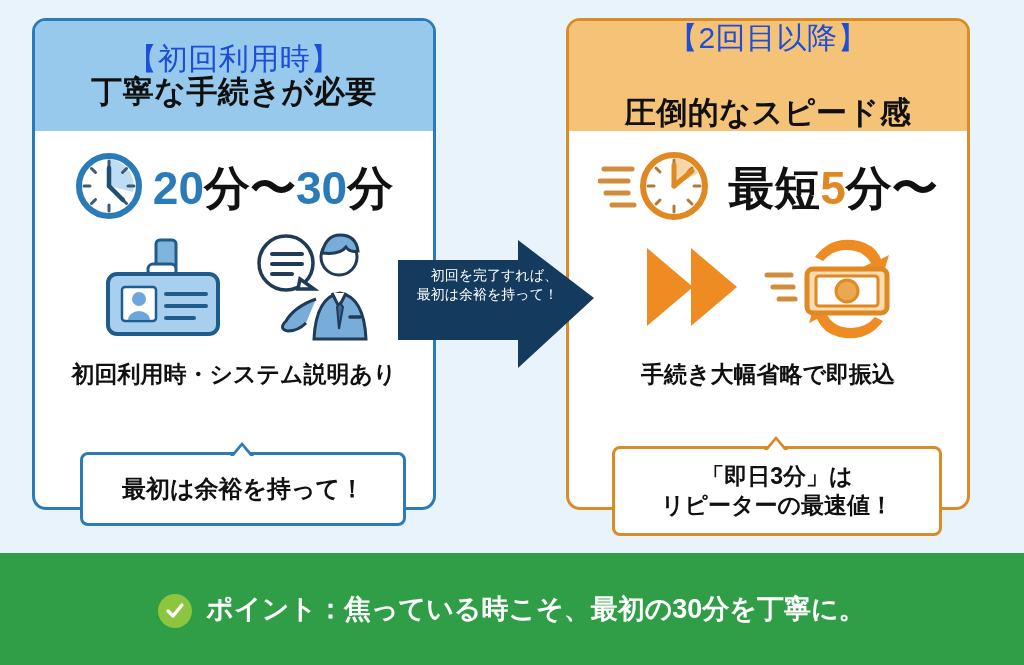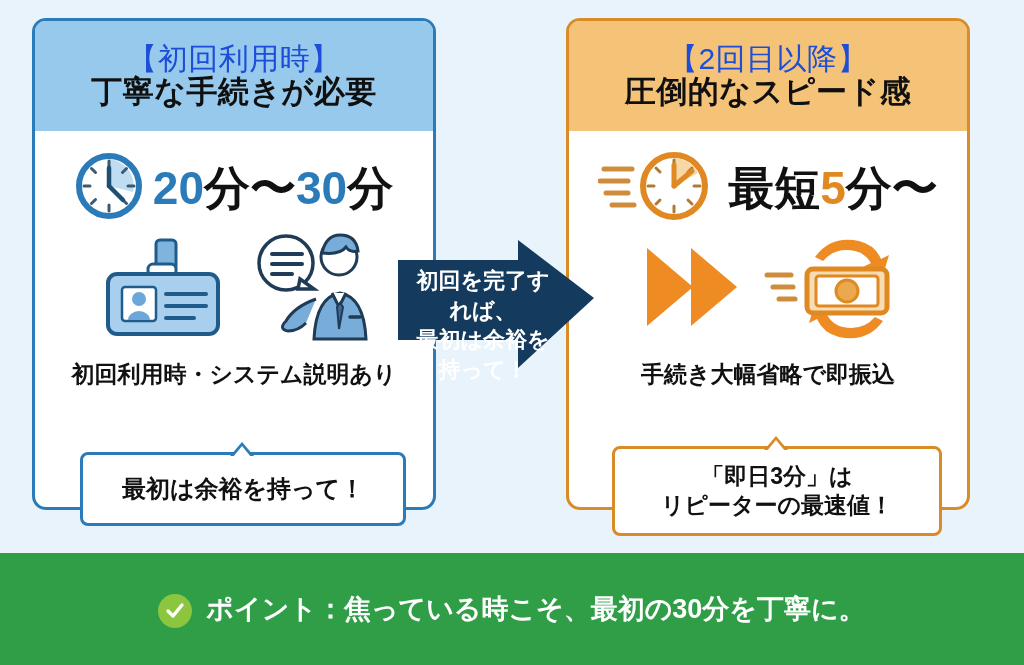--- a/index.html
+++ b/index.html
@@ -18,21 +18,21 @@
   }
   .card.left{left:32px;width:404px;border:3px solid #2b7bb9;}
   .card.right{left:566px;width:404px;border:3px solid #d98b27;}
 
   .card-head{
     height:110px;border-radius:10px 10px 0 0;
     display:flex;flex-direction:column;align-items:center;justify-content:center;
     line-height:1.12;
   }
   .card.left .card-head{background:#96c9ec;}
-  .card.right .card-head{background:#f5c378;}
+  .card.right .card-head{background:#f5c378;justify-content:space-between;}
   .head-l1{font-size:30px;font-weight:normal;color:#1d4ed8;letter-spacing:.5px;}
   .head-l2{font-size:31px;font-weight:bold;color:#101010;letter-spacing:.5px;}
 
   .card-body{position:relative;height:376px;}
 
   
   .time-row{
     display:flex;align-items:center;justify-content:center;gap:10px;
     padding-top:22px;height:92px;box-sizing:border-box;
   }
@@ -89,22 +89,22 @@
     background:#fff;clip-path:polygon(0 100%,50% 0,100% 100%);
   }
 
   
   .arrow{
     position:absolute;left:398px;top:240px;width:196px;height:148px;z-index:6;
   }
   .arrow svg{display:block;}
   .arrow-text{
     position:absolute;left:10px;top:26px;width:150px;
-    color:#fff;font-size:22px;font-weight:bold;line-height:1.35;
-    text-align:center;
+    color:#fff;font-size:14px;font-weight:normal;line-height:1.35;
+    text-align:right;
   }
 
   
   .footer{
     position:absolute;left:0;top:553px;width:1024px;height:112px;
     background:#2f9e47;
     display:flex;align-items:center;justify-content:center;
   }
   .footer-inner{display:flex;align-items:flex-start;gap:14px;}
   .check{

